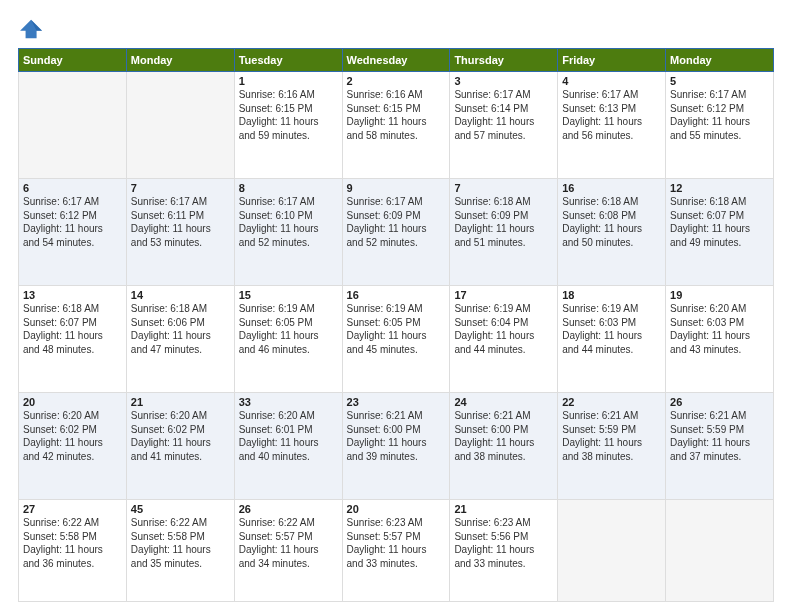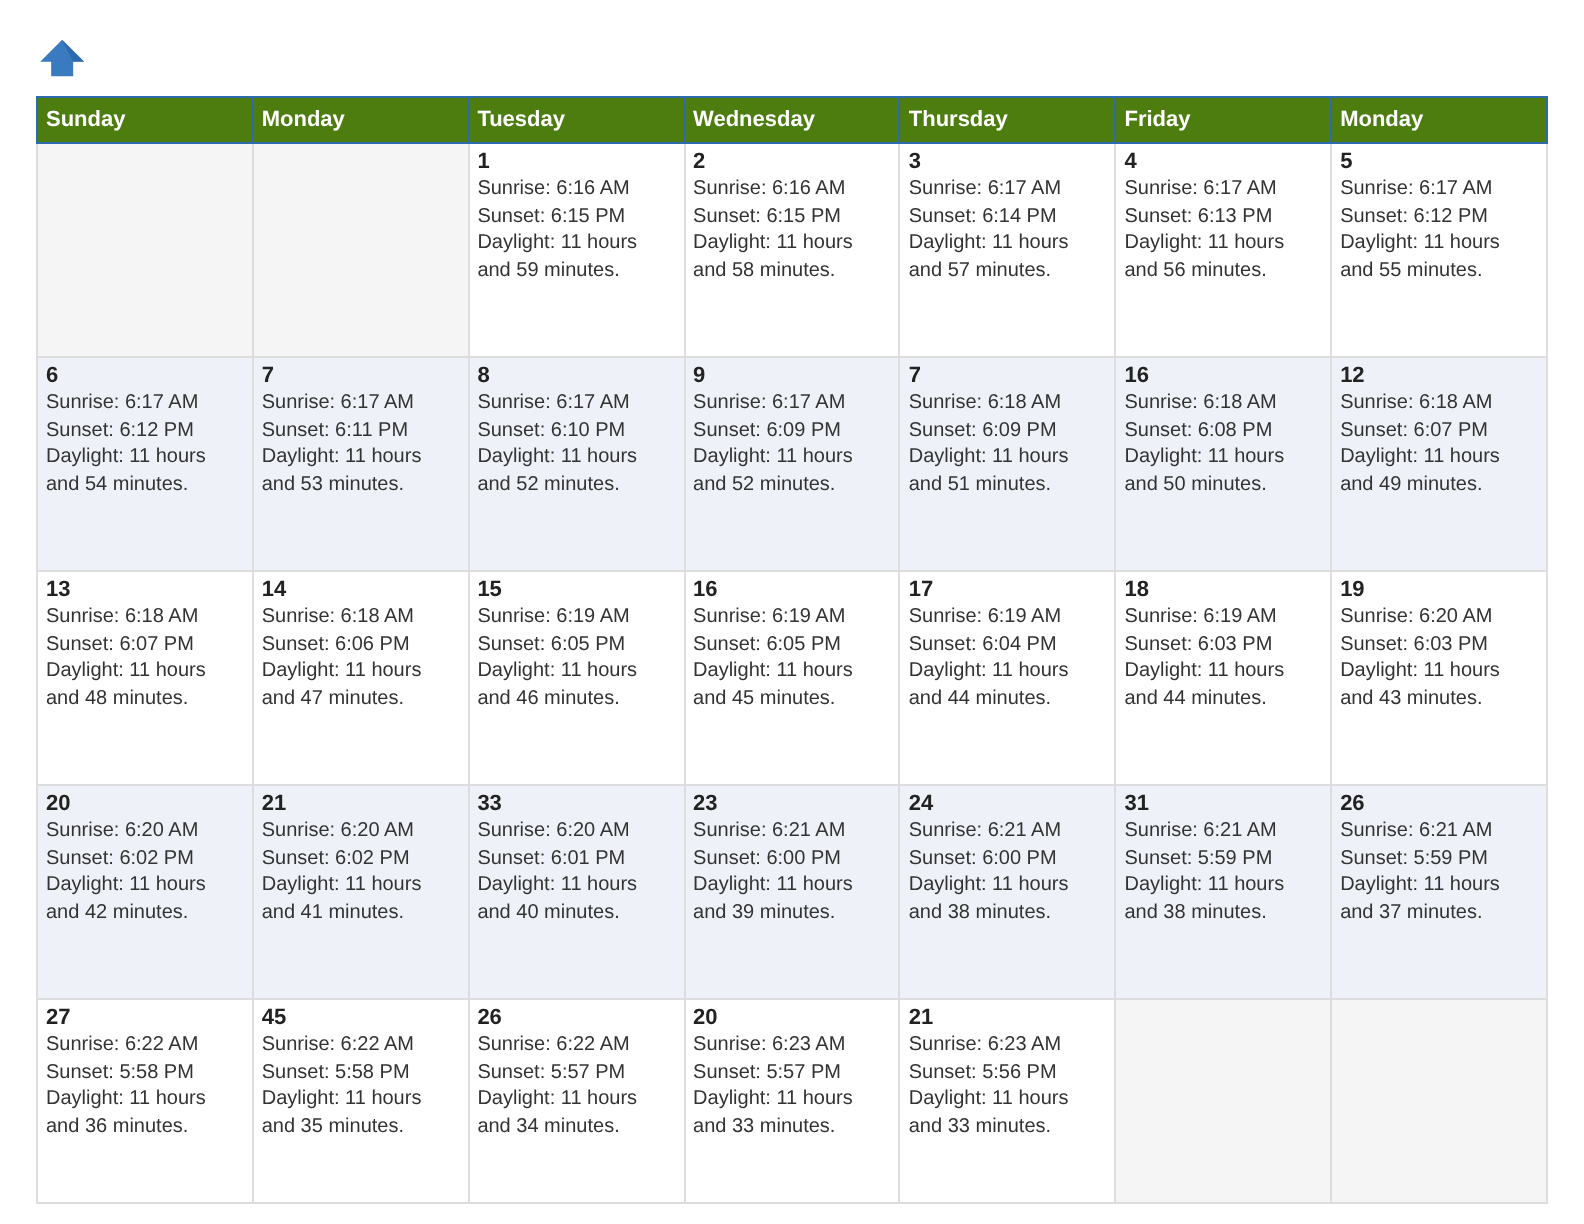--- a/index.html
+++ b/index.html
@@ -293,21 +293,21 @@
 Sunset: 6:00 PM
 Daylight: 11 hours and 39 minutes.</div>
           </td>
           <td>
             <span class="day-num">24</span>
             <div class="day-info" style="white-space: pre-line;">Sunrise: 6:21 AM
 Sunset: 6:00 PM
 Daylight: 11 hours and 38 minutes.</div>
           </td>
           <td>
-            <span class="day-num">31</span>
+            <span class="day-num">22</span>
             <div class="day-info" style="white-space: pre-line;">Sunrise: 6:21 AM
 Sunset: 5:59 PM
 Daylight: 11 hours and 38 minutes.</div>
           </td>
           <td>
             <span class="day-num">26</span>
             <div class="day-info" style="white-space: pre-line;">Sunrise: 6:21 AM
 Sunset: 5:59 PM
 Daylight: 11 hours and 37 minutes.</div>
           </td>

